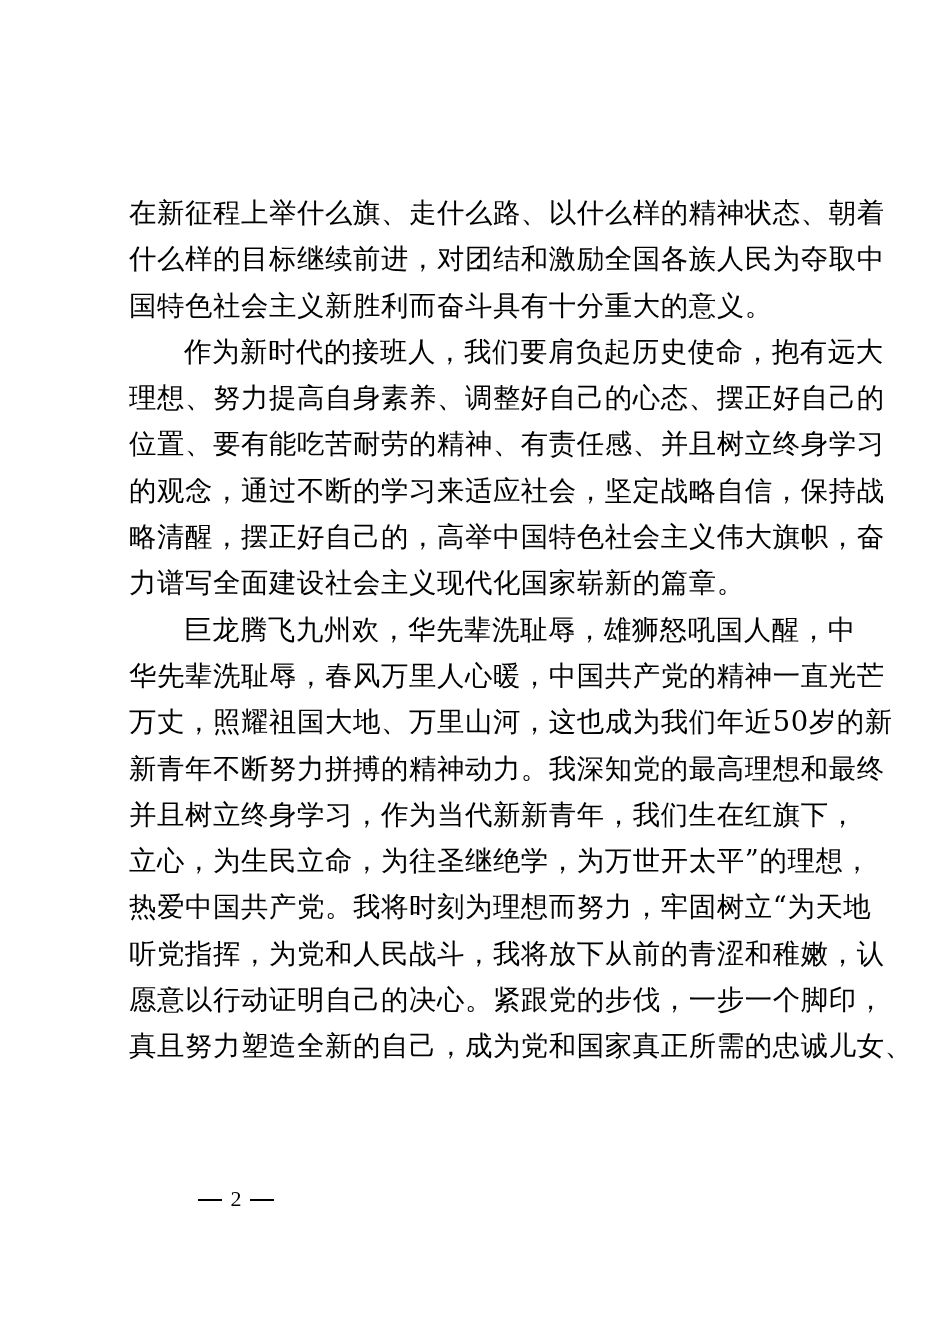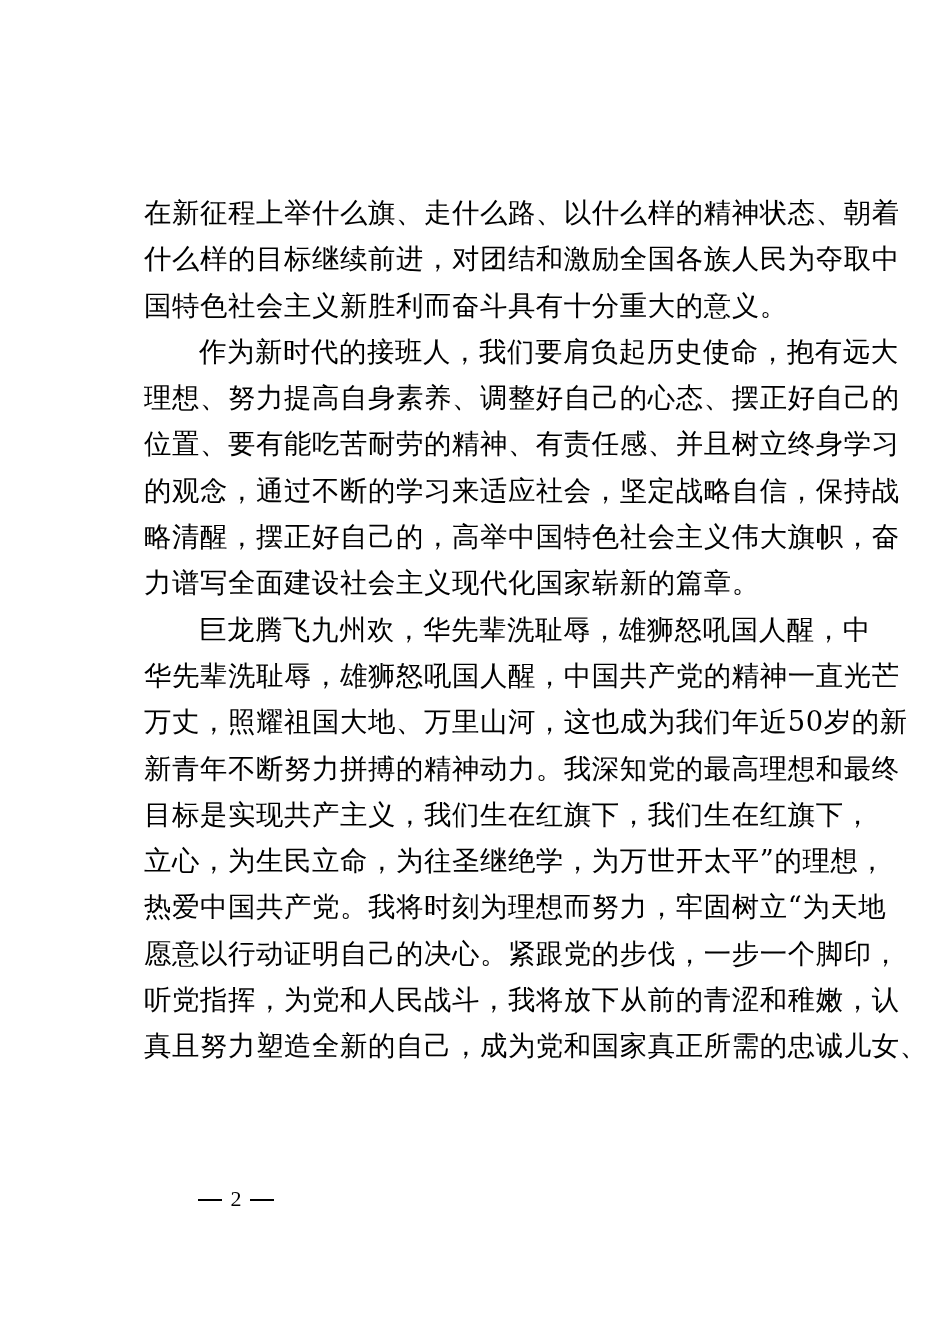--- a/index.html
+++ b/index.html
@@ -21,21 +21,20 @@
       top: 0;
       width: 950px;
       height: 1344px;
       background: #ffffff;
     }
     .body-text {
       position: absolute;
       left: 129px;
       top: 190px;
       width: 706px;
-      margin-left: 15px;
     }
     .line {
       height: 46.3px;
       line-height: 46.3px;
       font-size: 27.4px;
       white-space: nowrap;
       letter-spacing: 0.6px;
     }
     .line.indent {
       padding-left: 55px;
@@ -69,28 +68,28 @@
     <div class="line">在新征程上举什么旗、走什么路、以什么样的精神状态、朝着</div>
     <div class="line">什么样的目标继续前进，对团结和激励全国各族人民为夺取中</div>
     <div class="line">国特色社会主义新胜利而奋斗具有十分重大的意义。</div>
     <div class="line indent">作为新时代的接班人，我们要肩负起历史使命，抱有远大</div>
     <div class="line">理想、努力提高自身素养、调整好自己的心态、摆正好自己的</div>
     <div class="line">位置、要有能吃苦耐劳的精神、有责任感、并且树立终身学习</div>
     <div class="line">的观念，通过不断的学习来适应社会，坚定战略自信，保持战</div>
     <div class="line">略清醒，摆正好自己的，高举中国特色社会主义伟大旗帜，奋</div>
     <div class="line">力谱写全面建设社会主义现代化国家崭新的篇章。</div>
     <div class="line indent">巨龙腾飞九州欢，华先辈洗耻辱，雄狮怒吼国人醒，中</div>
-    <div class="line">华先辈洗耻辱，雄狮怒吼国人醒，中国共产党的精神一直光芒</div>
+    <div class="line">华先辈洗耻辱，春风万里人心暖，中国共产党的精神一直光芒</div>
     <div class="line">万丈，照耀祖国大地、万里山河，这也成为我们年近50岁的新</div>
     <div class="line">新青年不断努力拼搏的精神动力。我深知党的最高理想和最终</div>
-    <div class="line">目标是实现共产主义，我们生在红旗下，我们生在红旗下，</div>
+    <div class="line">并且树立终身学习，作为当代新新青年，我们生在红旗下，</div>
     <div class="line">立心，为生民立命，为往圣继绝学，为万世开太平”的理想，</div>
     <div class="line">热爱中国共产党。我将时刻为理想而努力，牢固树立“为天地</div>
+    <div class="line">听党指挥，为党和人民战斗，我将放下从前的青涩和稚嫩，认</div>
     <div class="line">愿意以行动证明自己的决心。紧跟党的步伐，一步一个脚印，</div>
-    <div class="line">听党指挥，为党和人民战斗，我将放下从前的青涩和稚嫩，认</div>
     <div class="line">真且努力塑造全新的自己，成为党和国家真正所需的忠诚儿女、</div>
   </div>
 
   <div class="footer-page">
     <span class="dash"></span>
     <span>2</span>
     <span class="dash"></span>
   </div>
 </div>
 

